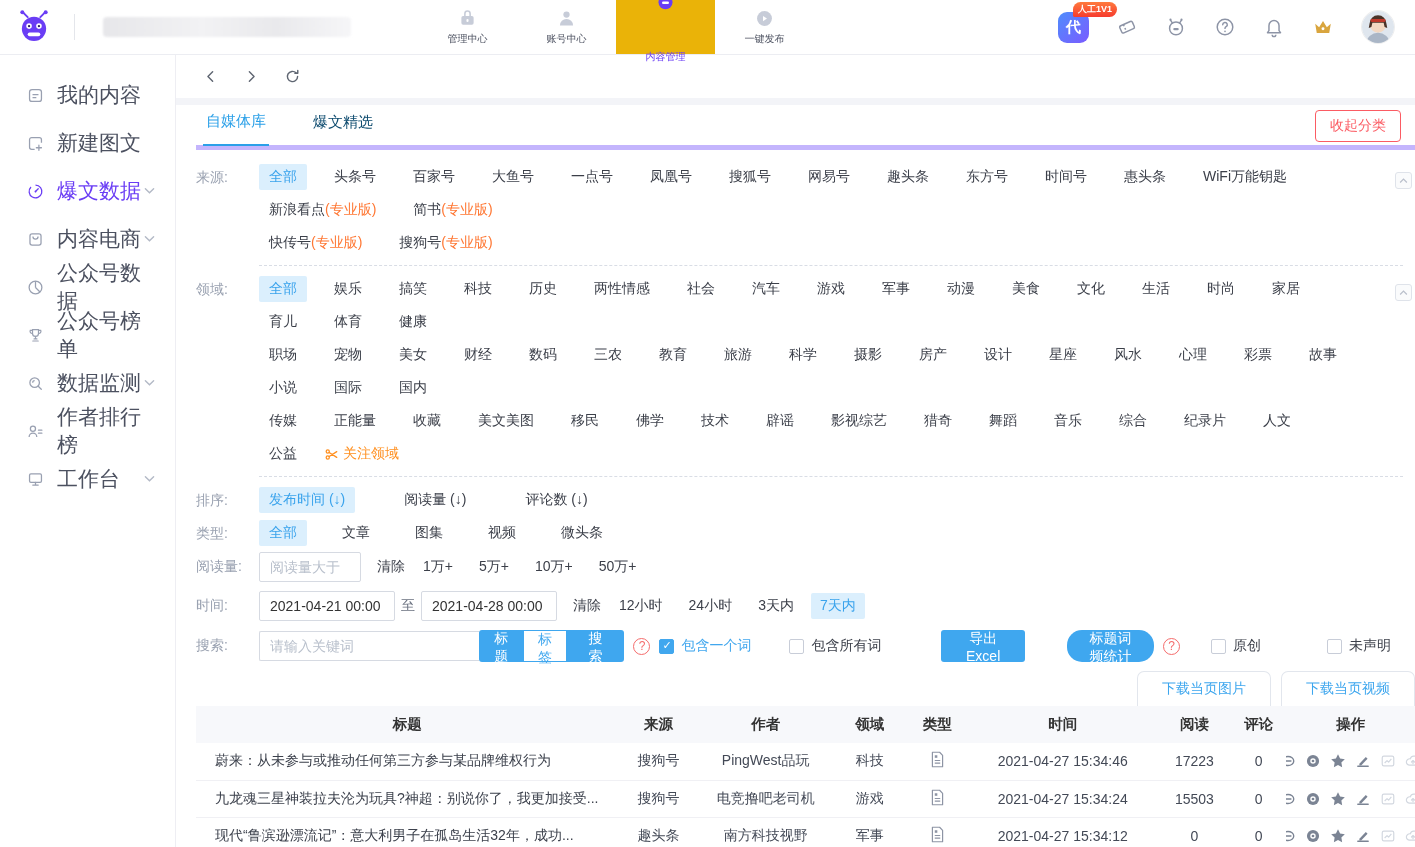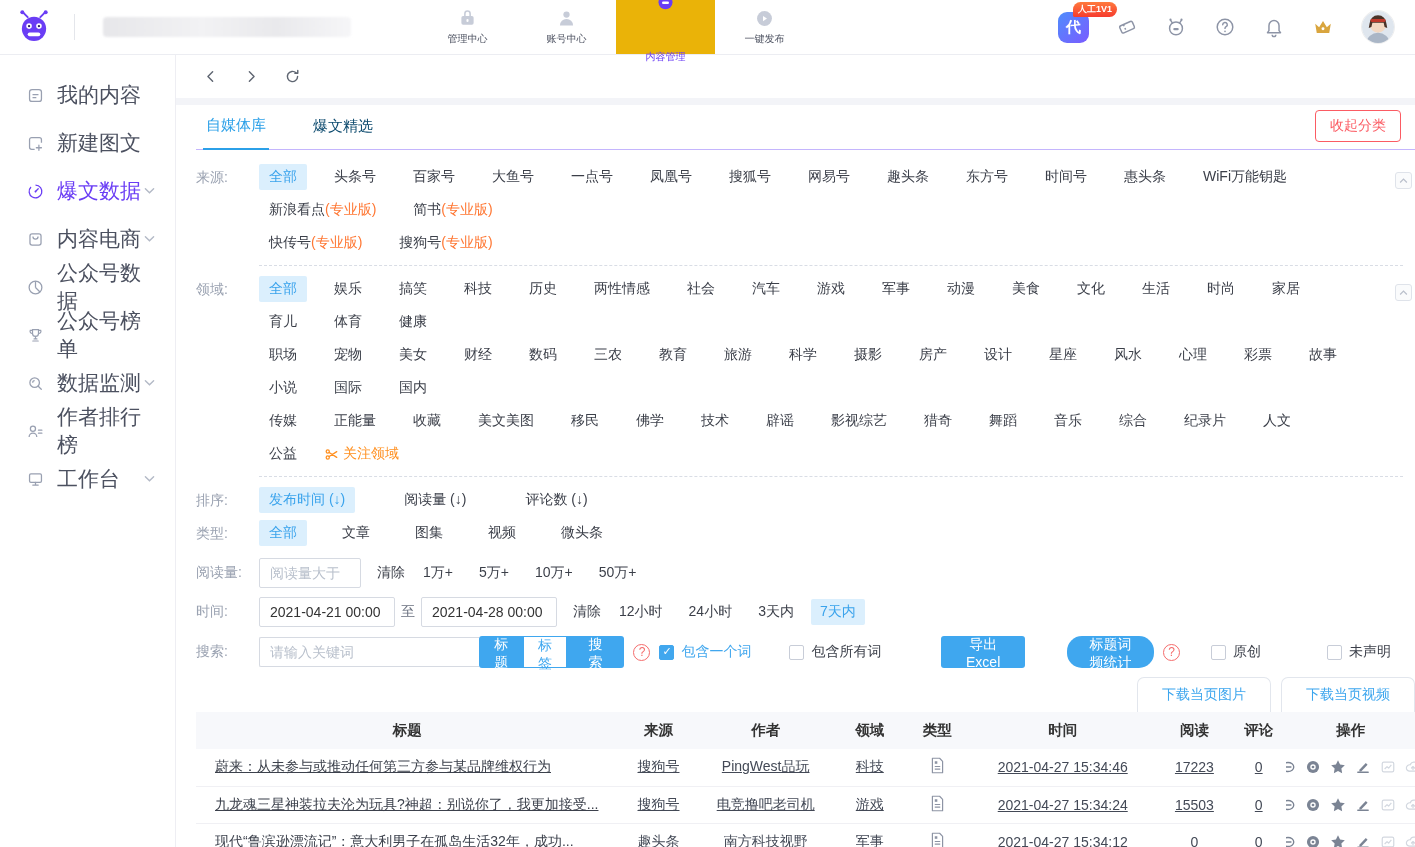--- a/index.html
+++ b/index.html
@@ -46,21 +46,21 @@
   .chev { margin-left:auto; color:#b3b9c6; }
   .chev svg { width:11px; height:8px; }
 
   .main { flex:1; overflow:hidden; }
   .browser-nav { display:flex; gap:24px; padding:13px 0 13px 26px; color:#5f6672; }
   .bicon { cursor:pointer; }
   .bicon svg { width:17px; height:17px; color:#5f6672; }
   .gray-bar { height:7px; background:#f3f4f8; }
 
   .page-body { padding-left:20px; }
-  .tabs-row { position:relative; border-bottom:1px solid #c4b5fd; height:45px; display:flex; align-items:flex-end; }
+  .tabs-row { position:relative; border-bottom:5px solid #c4b5fd; height:45px; display:flex; align-items:flex-end; }
   .ptab { font-size:15px; color:#0c4a6e; margin:0 34px 0 7px; padding:0 3px 13px; cursor:pointer; }
   .ptab.active { color:#2ba0e8; border-bottom:2px solid #2ba0e8; margin-bottom:-1px; }
   .collapse-btn { position:absolute; right:14px; top:5px; border:1px solid #fb5b63; color:#fb5b63; font-size:14px;
     padding:6px 14px; border-radius:4px; background:#fff; cursor:pointer; font-family:inherit; }
 
   
   .filters { padding-top:13px; font-size:14px; }
   .f-row { display:flex; align-items:flex-start; position:relative; }
   .f-row.center { align-items:center; margin-bottom:9px; }
   .f-label { width:63px; color:#9aa2b1; padding-top:6px; flex-shrink:0; }
@@ -99,21 +99,21 @@
 
   
   .table-area { margin-top:6px; }
   .dl-row { display:flex; justify-content:flex-end; gap:10px; }
   .dl-btn { border:1px solid #e2e6ed; border-bottom:none; background:#fff; color:#3da6ee; font-size:14px;
     padding:8px 24px; border-radius:7px 7px 0 0; cursor:pointer; font-family:inherit; }
   table { width:100%; border-collapse:collapse; table-layout:fixed; }
   thead th { background:#f7f8fb; font-weight:700; color:#333; height:37px; font-size:14.5px; text-align:center; }
   thead th:first-child { text-align:center; }
   tbody td { height:37px; border-bottom:1px solid #f0f0f4; font-size:14px; color:#434956; text-align:center;
-    overflow:hidden; white-space:nowrap; text-overflow:ellipsis;text-decoration:underline; }
+    overflow:hidden; white-space:nowrap; text-overflow:ellipsis; }
   td.c-title { text-align:left; padding-left:19px; color:#3c414c; }
   .type-ic svg { width:17px; height:19px; color:#8d94a4; margin:0 auto; }
   .ops { display:flex; gap:9px; justify-content:center; align-items:center; }
   .op { cursor:pointer; }
   .op svg { width:16px; height:16px; }
   .op.on { color:#7b8494; }
   .op.off { color:#d3d8e0; cursor:default; }
 </style>
 </head>
 <body>
@@ -491,21 +491,21 @@
           <span class="f-label">类型:</span>
           <div class="f-opts" id="type-opts" style="column-gap:8px;">
               <span class="opt sel"><span>全部</span></span>
               <span class="opt"><span>文章</span></span>
               <span class="opt"><span>图集</span></span>
               <span class="opt"><span>视频</span></span>
               <span class="opt"><span>微头条</span></span>
             </div>
         </div>
 
-        <div class="f-row center" style="margin-top:6px;">
+        <div class="f-row center" style="">
           <span class="f-label">阅读量:</span>
           <input class="inp" style="width: 102px;" placeholder="阅读量大于">
           <span class="clear-link">清除</span>
           <span id="reads-presets" style="display:inline-flex;">
               <span class="preset">1万+</span>
               <span class="preset">5万+</span>
               <span class="preset">10万+</span>
               <span class="preset">50万+</span>
             </span>
         </div>

